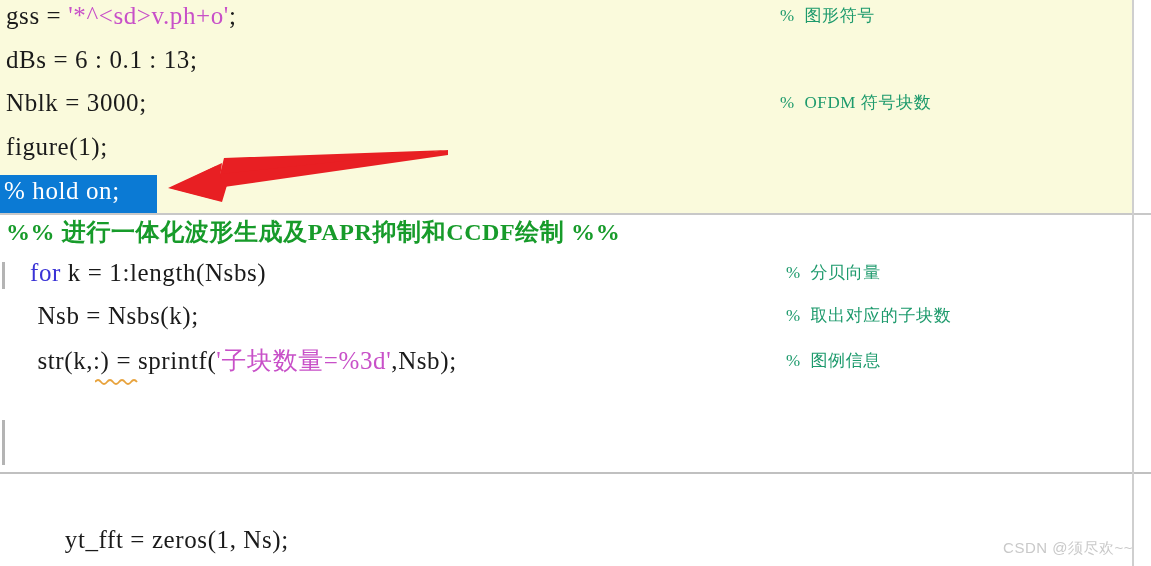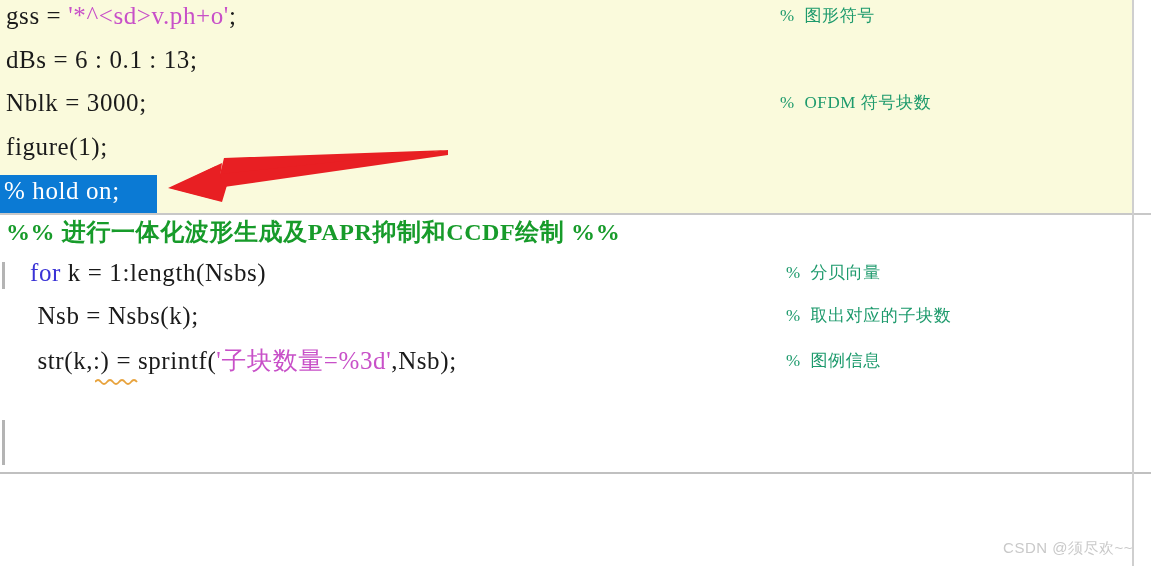--- a/index.html
+++ b/index.html
@@ -169,20 +169,21 @@
 
     <div class="line" style="left:10px; top:348px;"><span class="tok-plain">    str(k,:) = sprintf(</span><span class="tok-str">'子块数量=%3d'</span><span class="tok-plain">,Nsb);</span></div>
     <div class="cmt" style="left:786px; top:348px;">%  图例信息</div>
 
     <svg class="squiggle" viewBox="0 0 45 7" preserveAspectRatio="none">
       <path d="M0 4 Q 3 0, 6 4 T 12 4 T 18 4 T 24 4 T 30 4 T 36 4 T 42 4" fill="none" stroke="#e8a33d" stroke-width="1.8"></path>
     </svg>
 
 
 
+    <div class="line" style="left:10px; top:527px;"><span class="tok-plain">        yt_fft = zeros(1, Ns);</span></div>
 
   </div>
 
   <svg class="arrow-annotation" viewBox="0 0 290 78" preserveAspectRatio="none">
 
     <polygon points="288,12 52,44 52,31 60,36 64,20" fill="#e81f23"></polygon>
     <polygon points="10,50 56,28 52,42 62,46 56,62" fill="#e81f23"></polygon>
     <polygon points="288,12 60,36 64,49 288,17" fill="#e81f23"></polygon>
     <polygon points="8,50 62,25 60,40 68,44 62,64" fill="#e81f23"></polygon>
   </svg>

